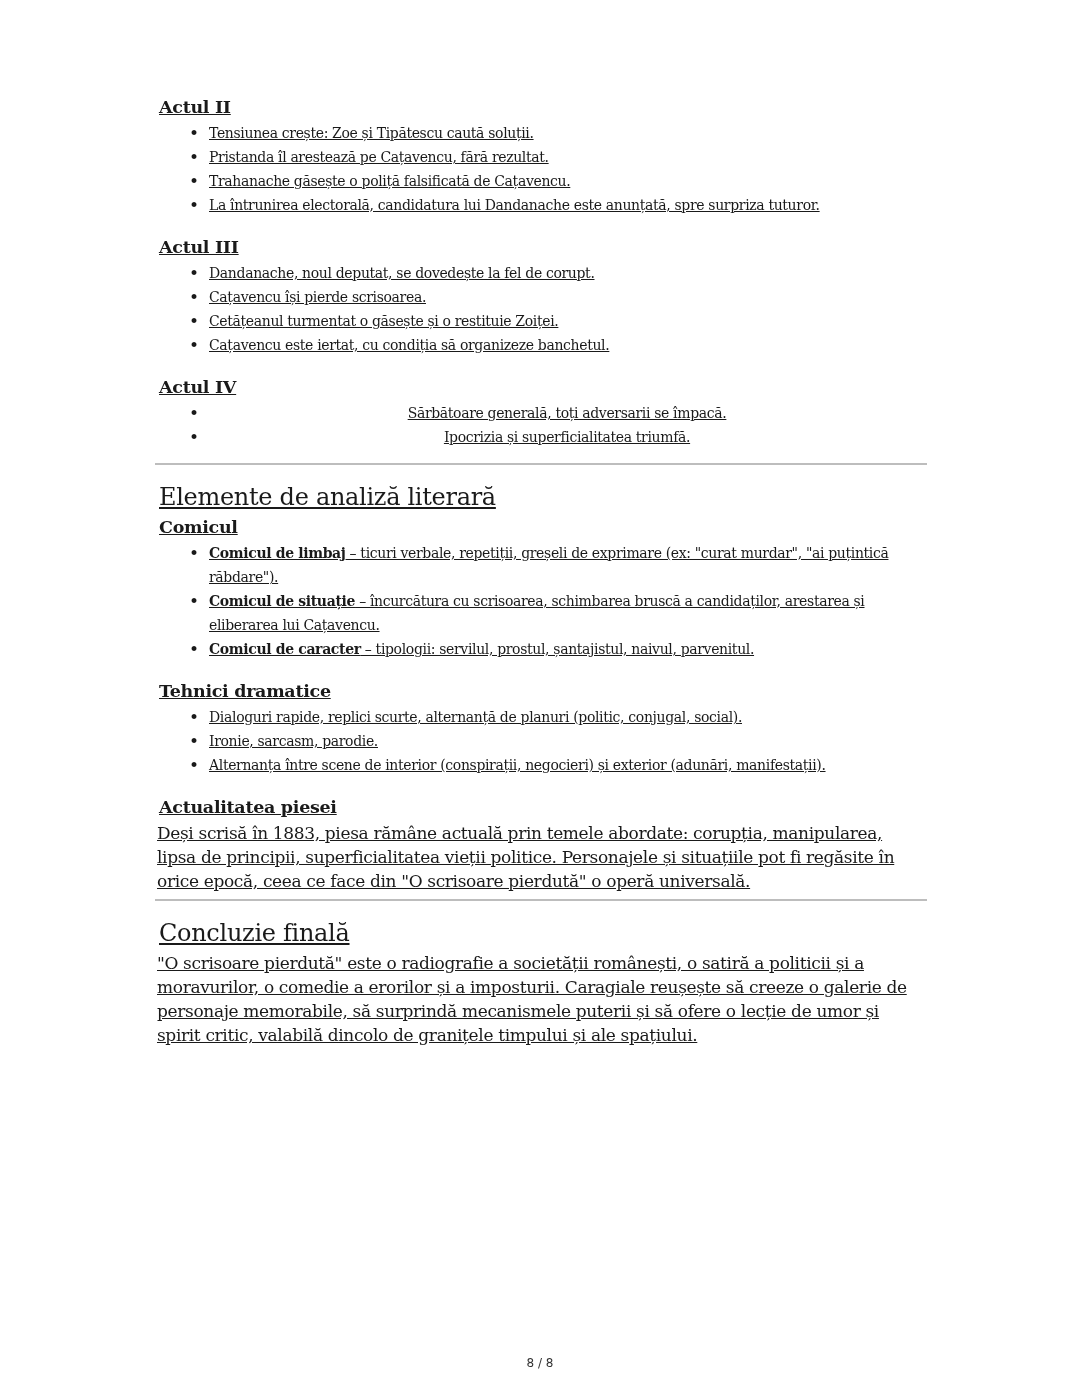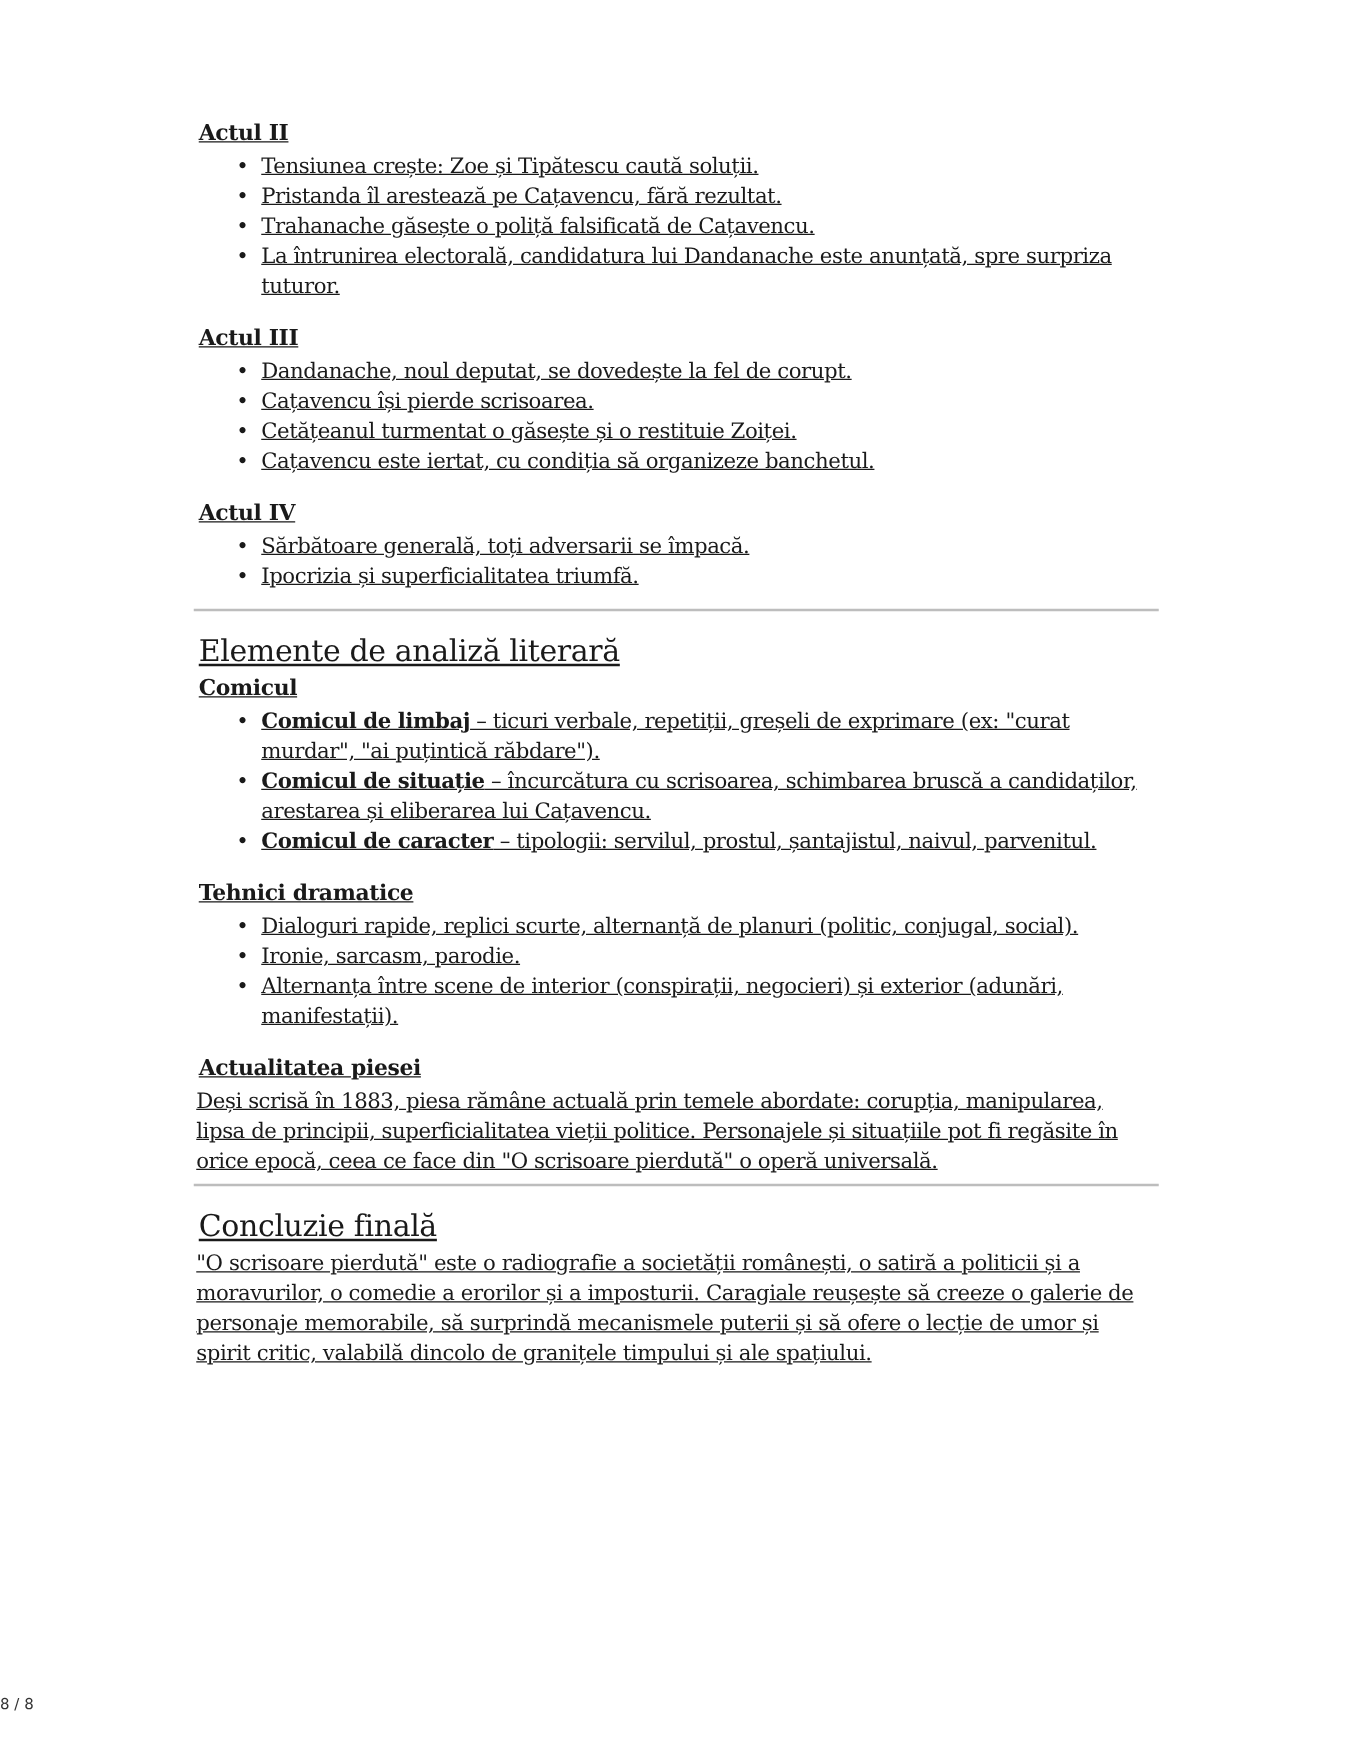--- a/index.html
+++ b/index.html
@@ -2,26 +2,26 @@
 <html><head>
 <meta charset="utf-8">
 <style>
   html, body { margin: 0; padding: 0; background: #ffffff; }
   body { width: 1080px; height: 1397px; position: relative; overflow: hidden;
          font-family: "DejaVu Serif", "Liberation Serif", serif; color: #1a1a1a; }
   .page { position: absolute; left: 157px; top: 95px; width: 768px; text-decoration: underline; }
   .h3 { font-weight: bold; font-size: 17.5px; margin: 0 0 2px 2px; line-height: 24px; letter-spacing: -0.3px; }
   .h2 { font-size: 24px; margin: 0 0 4px 2px; line-height: 28px; letter-spacing: -0.3px; }
   ul { margin: 0 0 18px 0; padding: 0 0 0 52px; list-style: none; }
-  li { font-size: 17px; line-height: 24px; position: relative; letter-spacing: -0.35px; }
+  li { font-size: 14px; line-height: 24px; position: relative; letter-spacing: -0.35px; }
   li::before { content: "•"; position: absolute; left: -20px; top: 0; font-size: 17px; }
   p { font-size: 17px; line-height: 24px; margin: 0; letter-spacing: -0.35px; }
   hr { border: none; border-top: 2px solid #bdbdbd; margin: 6px -2px 18px -2px; }
   b { font-weight: bold; }
-  .footer { position: absolute; top: 1356px; left: 0; width: 1080px; 
+  .footer { position: absolute; top: 1356px; left: 0; width: 1080px; text-align: center;
             font-family: "DejaVu Sans", "Liberation Sans", sans-serif; font-size: 12px; color: #333; }
 </style>
 </head>
 <body>
 
 <div class="page">
 
   <div>
     <div class="h3">Actul II</div>
     <ul>
@@ -37,21 +37,21 @@
     <ul>
       <li>Dandanache, noul deputat, se dovedește la fel de corupt.</li>
       <li>Cațavencu își pierde scrisoarea.</li>
       <li>Cetățeanul turmentat o găsește și o restituie Zoiței.</li>
       <li>Cațavencu este iertat, cu condiția să organizeze banchetul.</li>
     </ul>
   </div>
 
   <div>
     <div class="h3">Actul IV</div>
-    <ul style="margin-bottom:14px;">
+    <ul style="margin-bottom:14px;text-align:center;">
       <li>Sărbătoare generală, toți adversarii se împacă.</li>
       <li>Ipocrizia și superficialitatea triumfă.</li>
     </ul>
   </div>
 
   <hr>
 
   <div>
     <div class="h2">Elemente de analiză literară</div>
 

